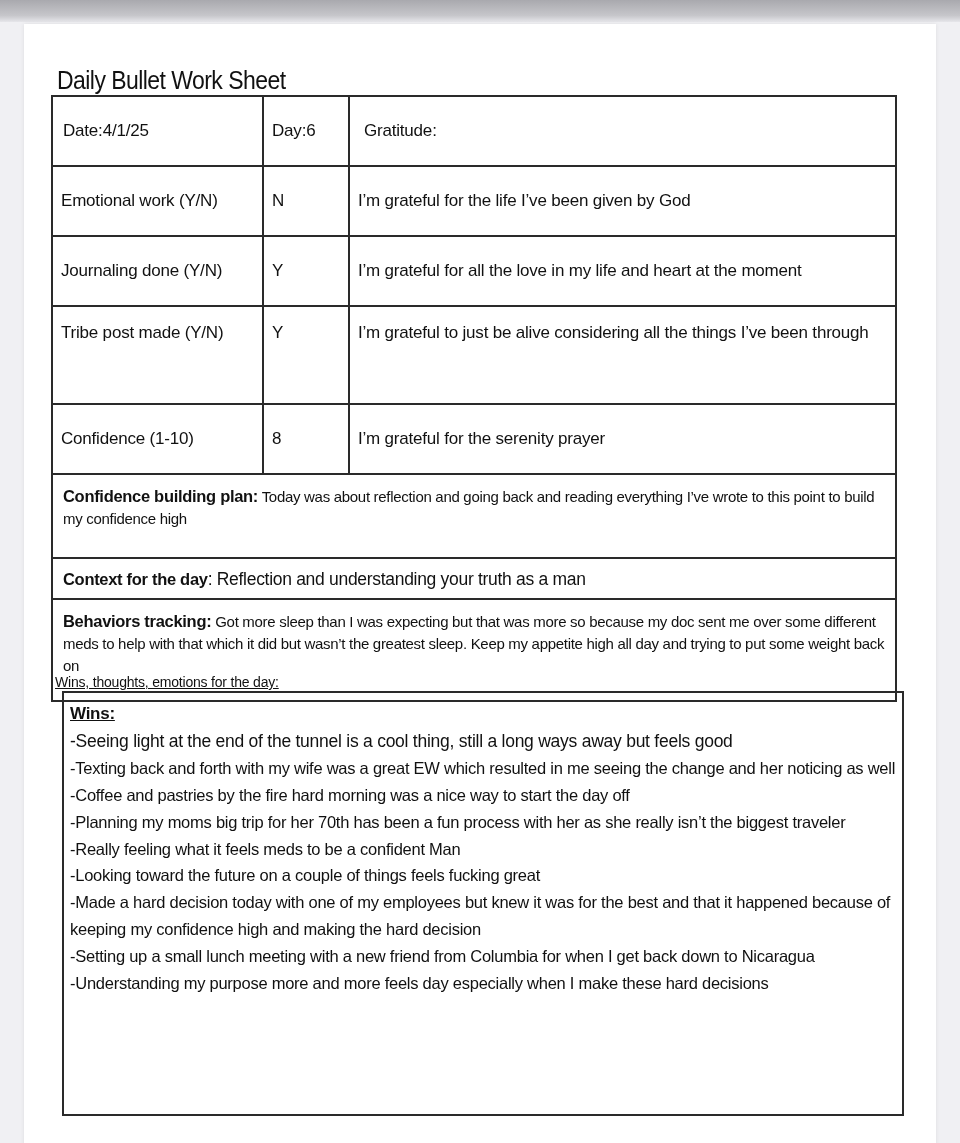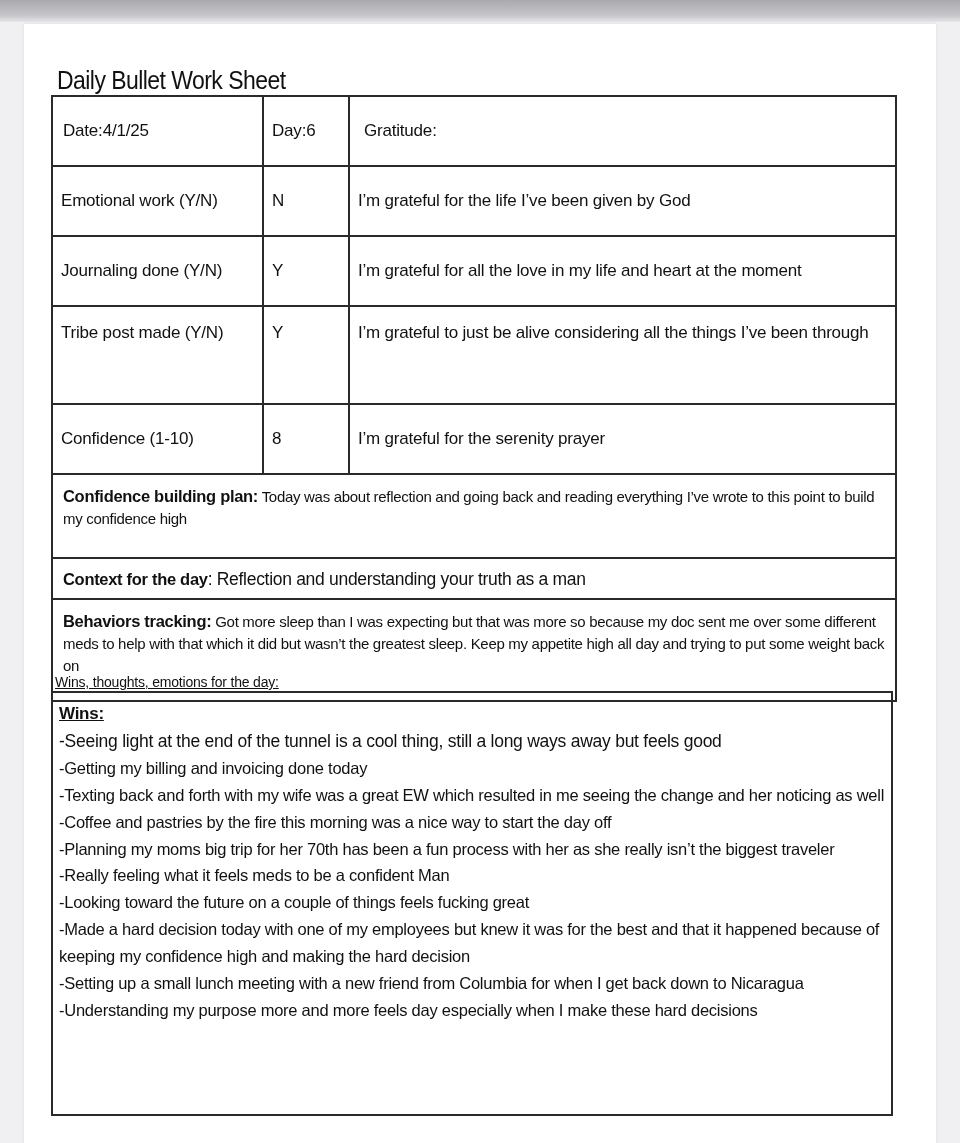--- a/index.html
+++ b/index.html
@@ -49,21 +49,21 @@
   .sec b { font-size: 16.5px; }
   .r-plan td { height: 72px; }
   .r-ctx td { height: 30px; font-size: 17.5px; line-height: 22px; padding-top: 9px !important; }
   .r-beh td { height: 90px; }
   .wins-label {
     position: absolute; left: 55px; top: 670px;
     font-size: 14px; line-height: 24px; letter-spacing: -0.2px;
     text-decoration: underline;
   }
   .wins-box {
-    position: absolute; left: 51px; top: 691px; width: 842px; height: 425px;
+    position: absolute; left: 62px; top: 691px; width: 842px; height: 425px;
     border: 2px solid #2a2a2a;
     padding: 8px 6px 0 6px; box-sizing: border-box;
     font-size: 16.5px; line-height: 26.9px; letter-spacing: -0.25px;
   }
   .wins-head { font-weight: bold; text-decoration: underline; font-size: 17px; }
   .win { display: block; }
   .win:first-of-type { font-size: 17.5px; }
 </style>
 </head>
 <body>
@@ -111,22 +111,21 @@
     <td colspan="3" class="sec"><b>Behaviors tracking:</b><span> Got more sleep than I was expecting but that was more so because my doc sent me over some different meds to help with that which it did but wasn’t the greatest sleep. Keep my appetite high all day and trying to put some weight back on</span></td>
   </tr>
 </tbody>
   </table>
 
 <div class="wins-label">Wins, thoughts, emotions for the day:</div>
 
 <div class="wins-box">
   <div class="wins-head">Wins:</div>
   <span class="win">-Seeing light at the end of the tunnel is a cool thing, still a long ways away but feels good</span>
-  <span class="win">-Getting my billing and invoicing done today</span>
   <span class="win">-Texting back and forth with my wife was a great EW which resulted in me seeing the change and her noticing as well</span>
-  <span class="win">-Coffee and pastries by the fire this morning was a nice way to start the day off</span>
+  <span class="win">-Coffee and pastries by the fire hard morning was a nice way to start the day off</span>
   <span class="win">-Planning my moms big trip for her 70th has been a fun process with her as she really isn’t the biggest traveler</span>
   <span class="win">-Really feeling what it feels meds to be a confident Man</span>
   <span class="win">-Looking toward the future on a couple of things feels fucking great</span>
   <span class="win">-Made a hard decision today with one of my employees but knew it was for the best and that it happened because of keeping my confidence high and making the hard decision</span>
   <span class="win">-Setting up a small lunch meeting with a new friend from Columbia  for when I get back down to Nicaragua</span>
   <span class="win">-Understanding my purpose more and more feels day especially when I make these hard decisions</span>
 </div>
 
 </body></html>

